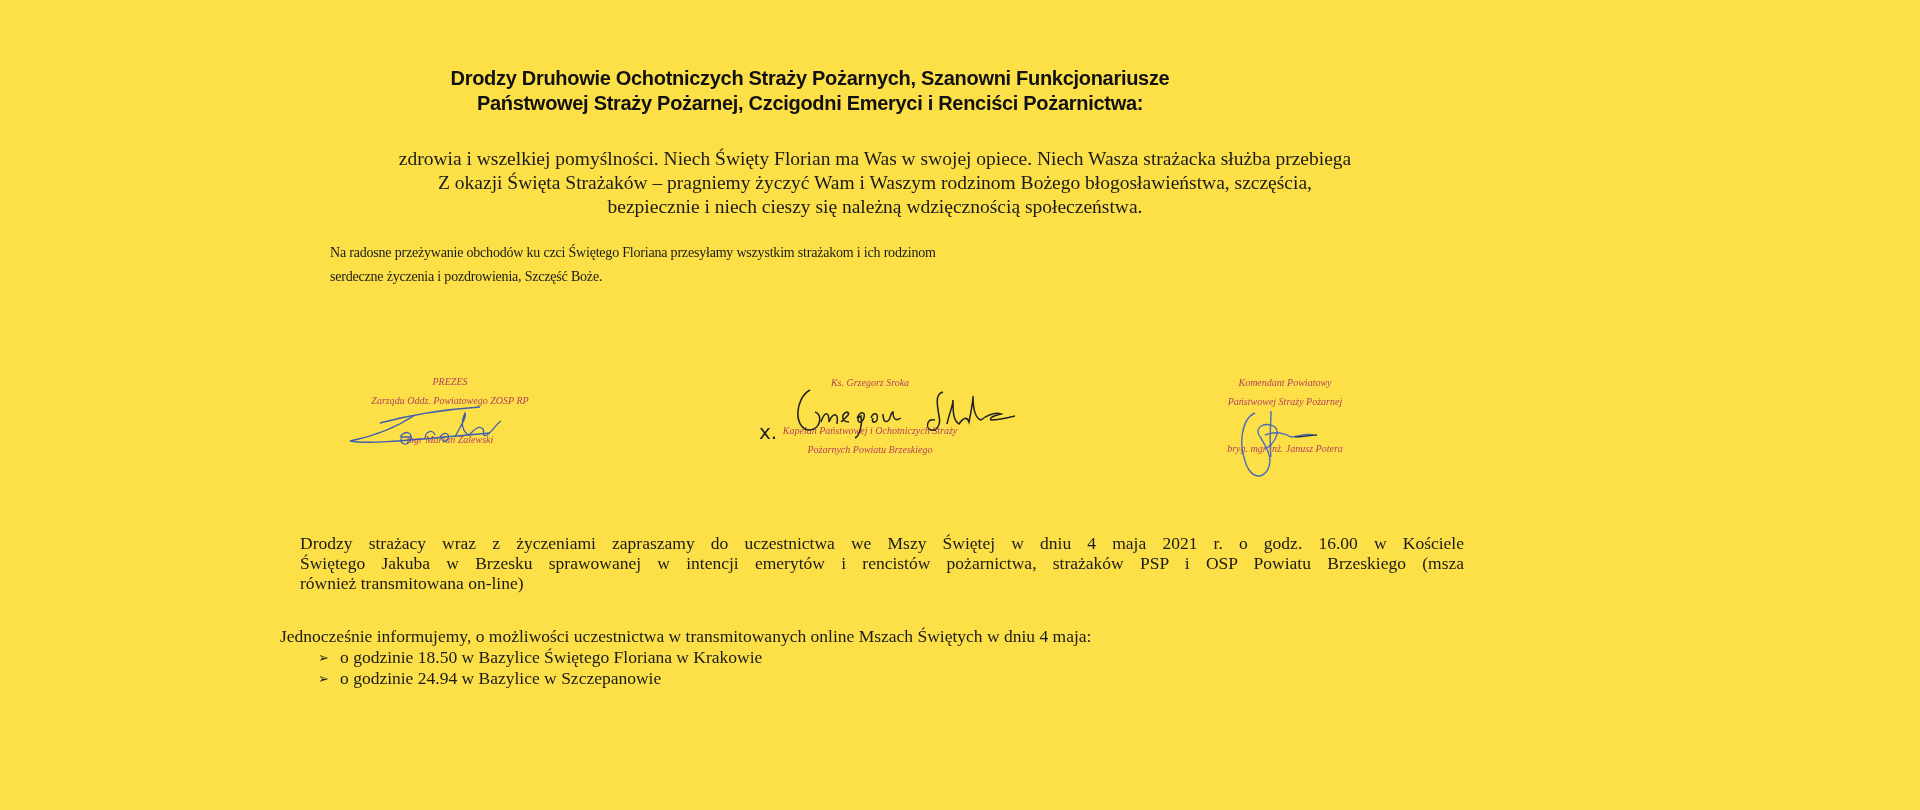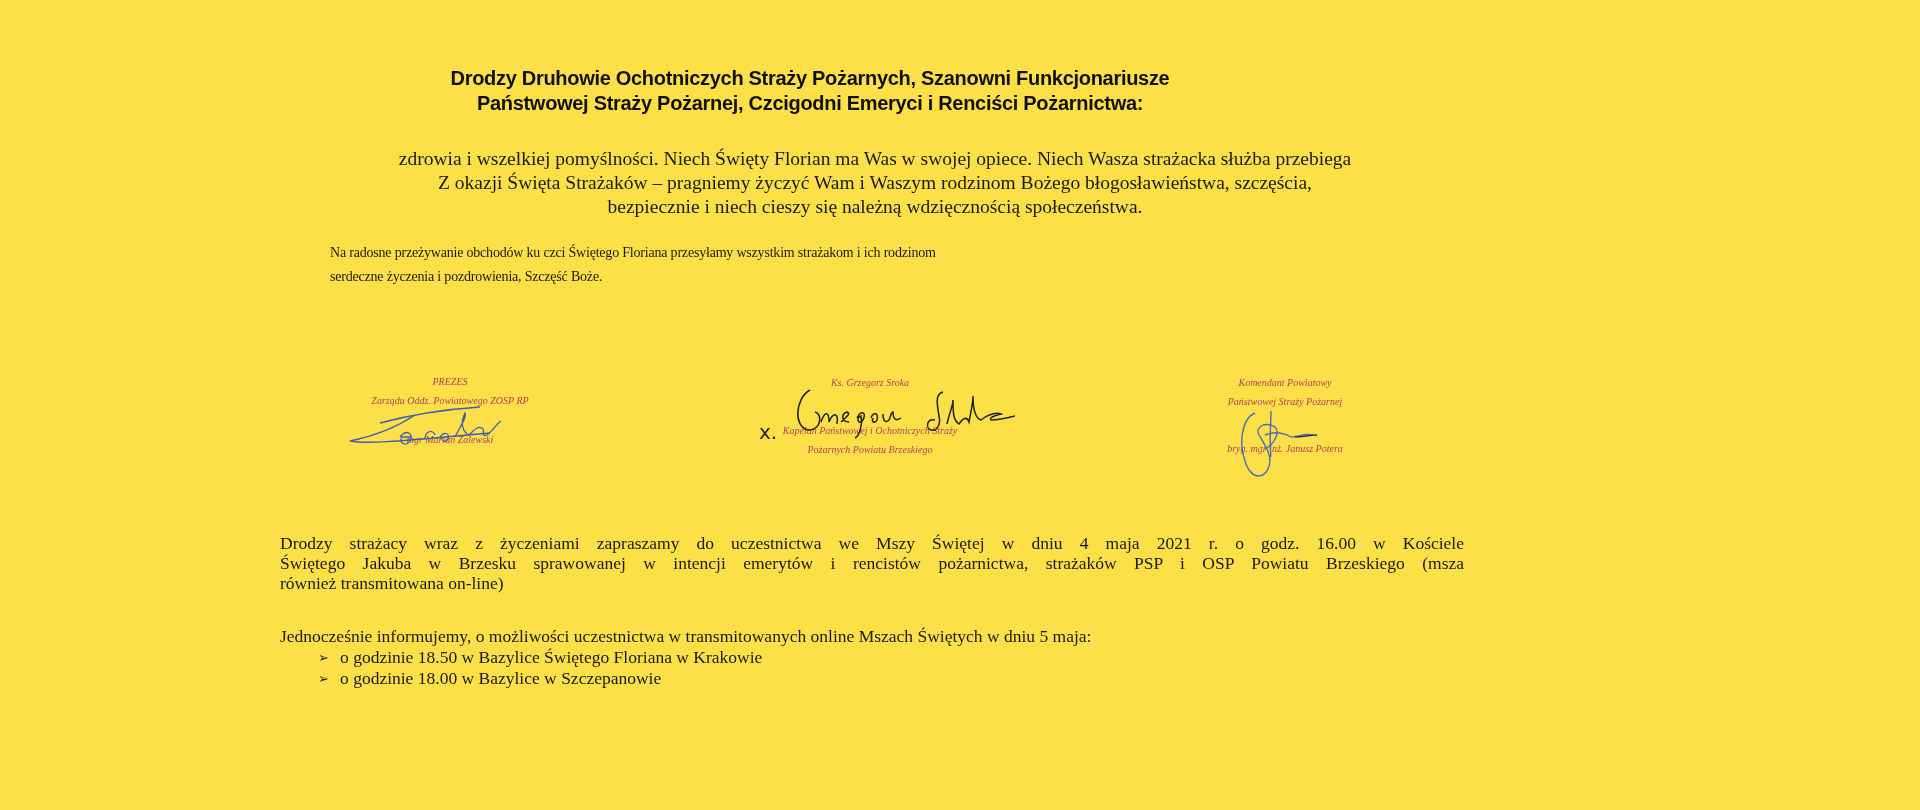--- a/index.html
+++ b/index.html
@@ -89,21 +89,21 @@
       position: absolute;
       left: 280px;
       width: 1184px;
       top: 533px;
       font-family: "Liberation Serif", serif;
       font-size: 17.5px;
       line-height: 20px;
       text-align: justify;
       color: #1a1a1a;
     }
-    .para-invite .line { display: block; white-space: nowrap; }
+    .para-invite .line { display: block; white-space: nowrap; margin-left: 20px; }
     .para-invite .j { text-align-last: justify; white-space: normal; }
 
     .para-online {
       position: absolute;
       left: 280px;
       width: 1000px;
       top: 626px;
       font-family: "Liberation Serif", serif;
       font-size: 17.5px;
       line-height: 21px;
@@ -189,26 +189,26 @@
     <path d="M60 32 c 8 0, 14 -2, 22 -2" stroke="#2a3a5a" stroke-width="1.6" fill="none"></path>
   </svg>
 
   <div class="para-invite">
     <span class="line j">Drodzy strażacy wraz z życzeniami zapraszamy do uczestnictwa we Mszy Świętej w dniu 4 maja 2021 r. o godz. 16.00 w Kościele</span>
     <span class="line j">Świętego Jakuba w Brzesku sprawowanej w intencji emerytów i rencistów pożarnictwa, strażaków PSP i OSP Powiatu Brzeskiego (msza</span>
     <span class="line">również transmitowana on-line)</span>
   </div>
 
   <div class="para-online">
-    <span class="intro">Jednocześnie informujemy, o możliwości uczestnictwa w transmitowanych online Mszach Świętych w dniu 5 maja:</span>
+    <span class="intro">Jednocześnie informujemy, o możliwości uczestnictwa w transmitowanych online Mszach Świętych w dniu 4 maja:</span>
     <ul class="bullets">
       <li>
         <span class="bullet-icon">➢</span>
         <span>o godzinie 18.50 w Bazylice Świętego Floriana w Krakowie</span>
       </li>
       <li>
         <span class="bullet-icon">➢</span>
-        <span>o godzinie 18.00 w Bazylice w Szczepanowie</span>
+        <span>o godzinie 24.94 w Bazylice w Szczepanowie</span>
       </li>
     </ul>
   </div>
 
 </div>
 
 </body></html>

